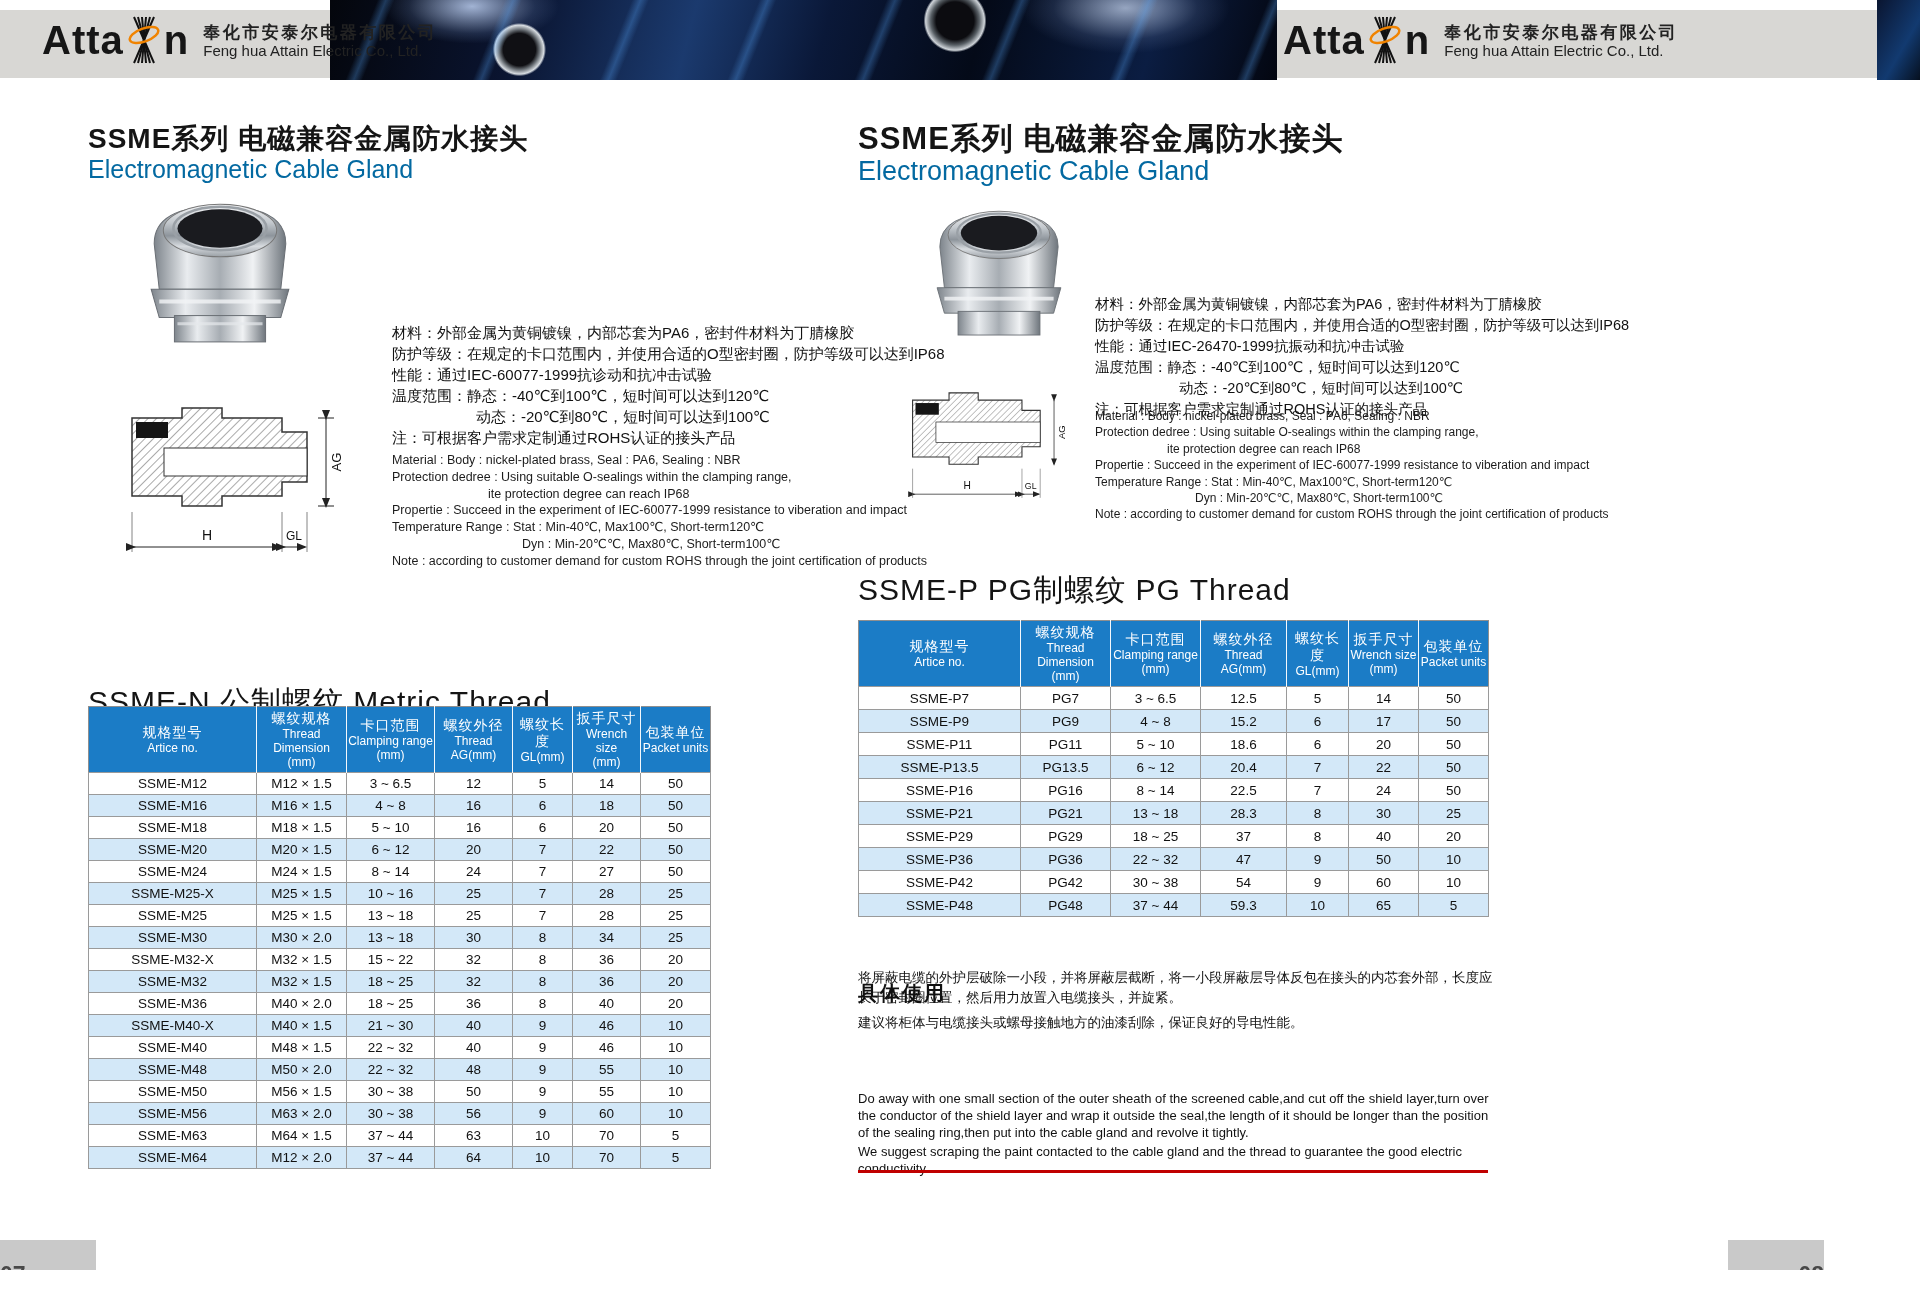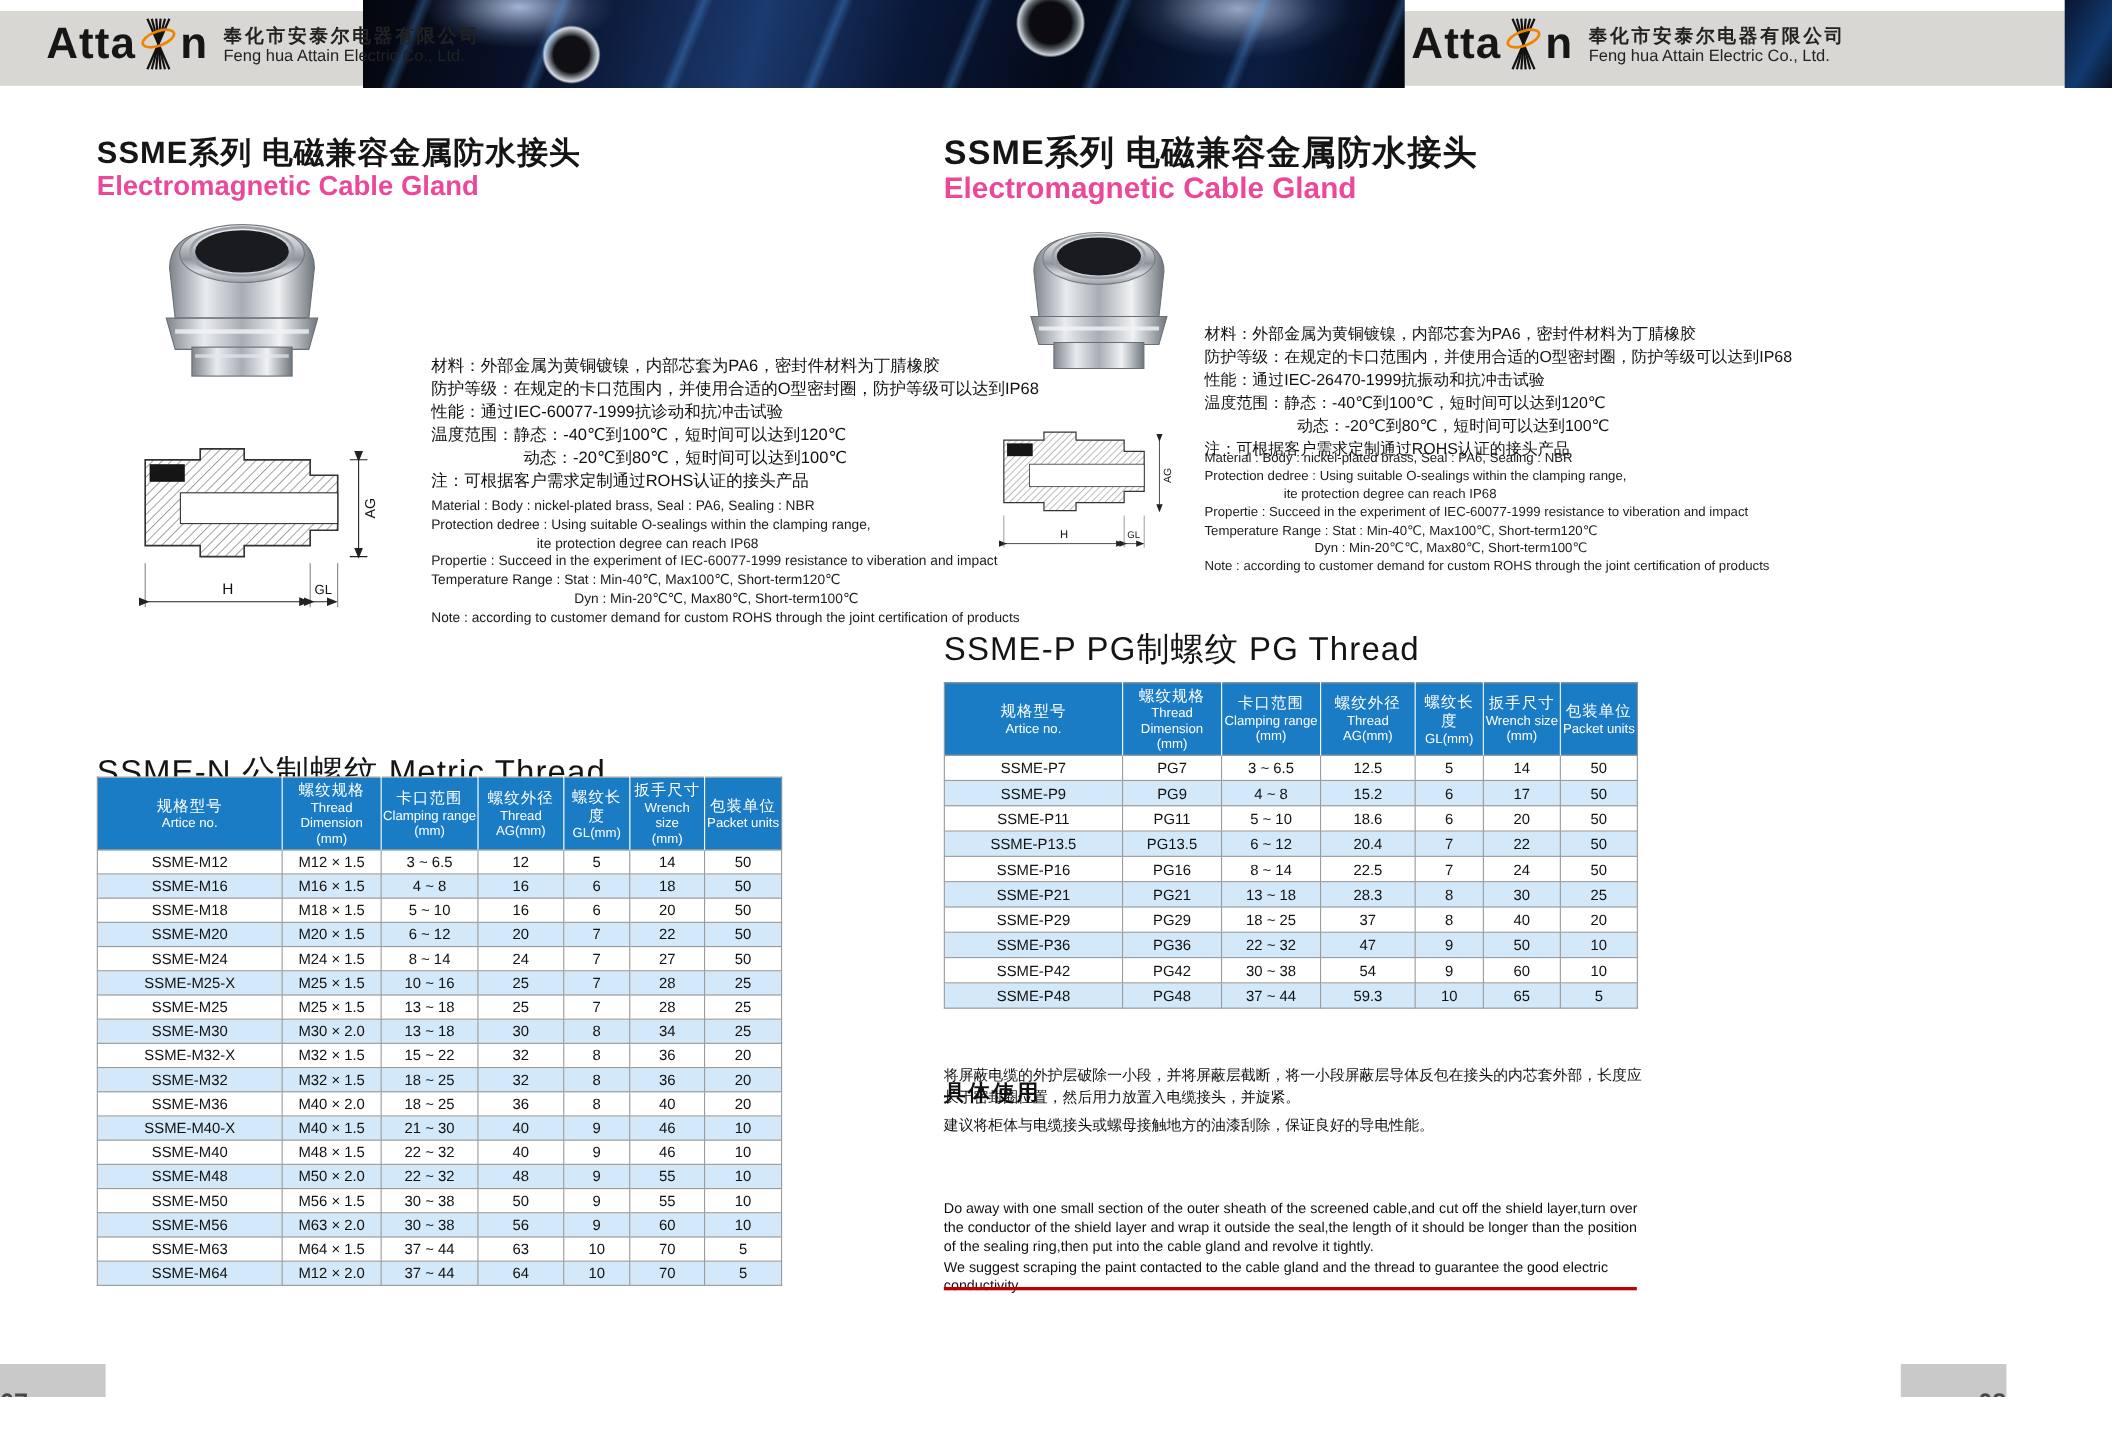--- a/index.html
+++ b/index.html
@@ -27,21 +27,21 @@
   .logo-left{left:42px}
   .logo-right{left:1283px}
   .logo-word{font-size:40px;font-weight:bold;color:#161616;letter-spacing:1px;line-height:48px}
   .logo-glyph{margin:0 -4px}
   .logo-co{margin-left:6px}
   .logo-co .cn{font-size:17px;font-weight:bold;letter-spacing:2.5px;color:#222;line-height:20px}
   .logo-co .en{font-size:15px;color:#222;line-height:15px}
 
   
   .title-cn{position:absolute;font-weight:bold;color:#151515;letter-spacing:1px}
-  .title-en{position:absolute;font-weight:bold;color:#ec4899}
+  .title-en{position:absolute;font-weight:normal;color:#0369a1}
   .tl-cn{left:88px;top:120px;font-size:28px}
   .tl-en{left:88px;top:155px;font-size:25px}
   .tr-cn{left:858px;top:118px;font-size:31px}
   .tr-en{left:858px;top:156px;font-size:27px}
   .section-title{position:absolute;font-size:30px;color:#141414;letter-spacing:1px}
   .st-left{left:88px;top:682px}
   .st-right{left:858px;top:570px}
 
   
   .specs{position:absolute}

